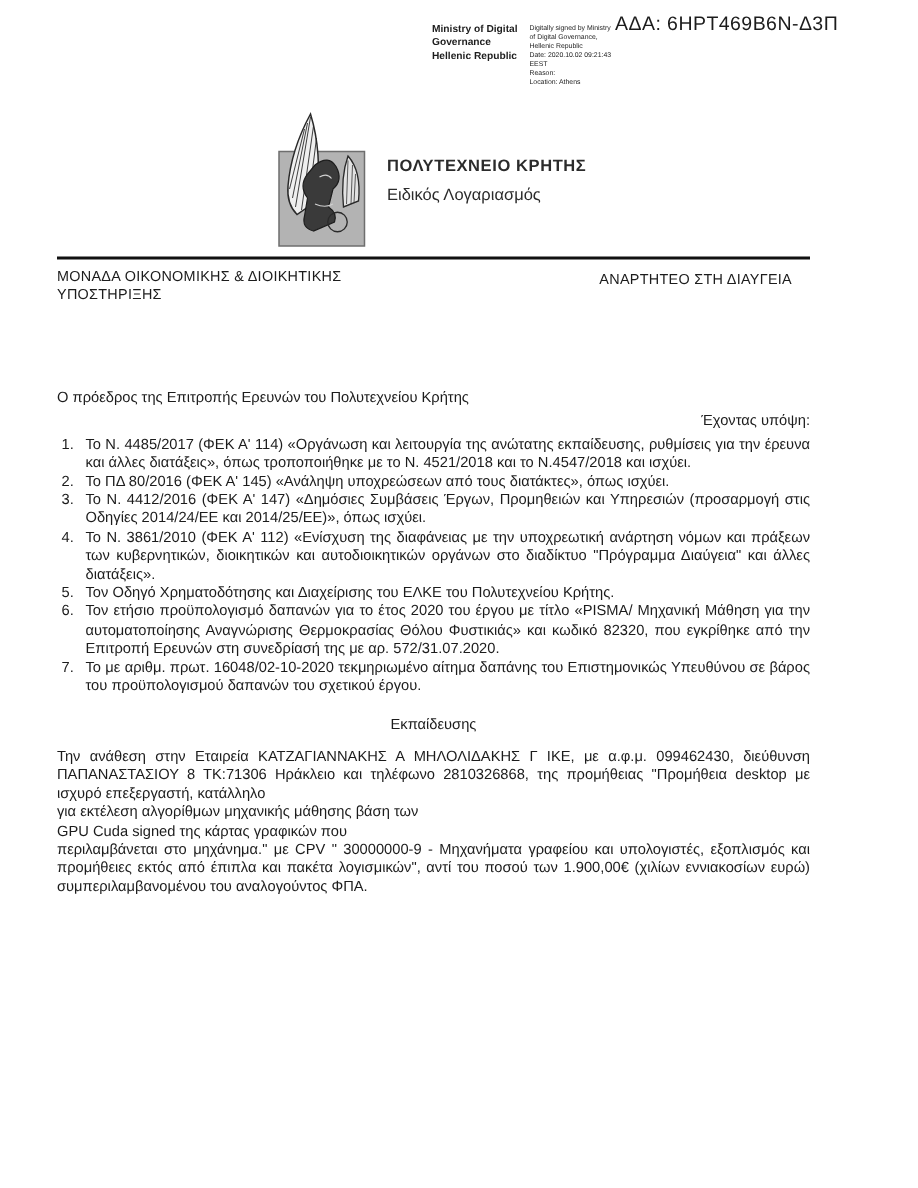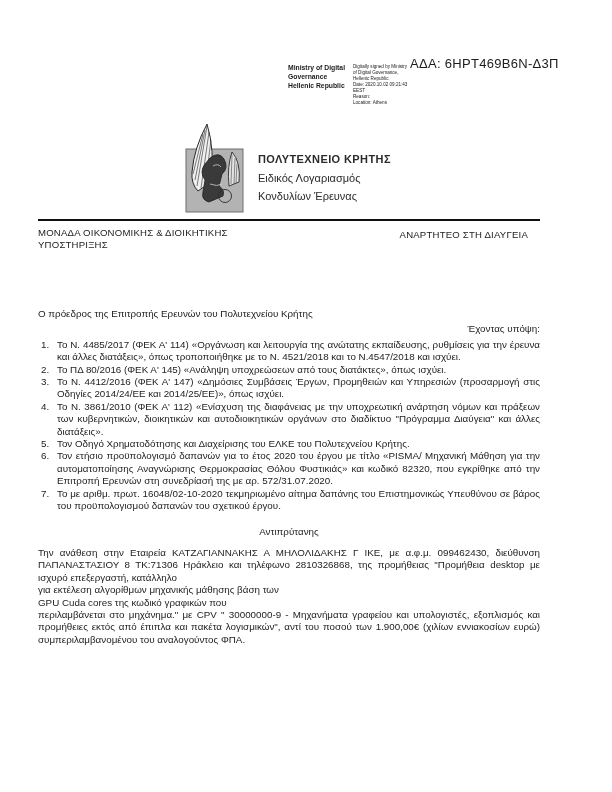--- a/index.html
+++ b/index.html
@@ -1,18 +1,18 @@
 <!DOCTYPE html>
 <html><head>
 <meta charset="utf-8">
 <style>
   html,body { margin:0; padding:0; background:#ffffff; }
   .page {
     position:relative; width:612px; height:612px; background:#ffffff;
-    font-family:"Liberation Sans", sans-serif; color:#1c1c1c; overflow:hidden;margin-top:48px;
+    font-family:"Liberation Sans", sans-serif; color:#1c1c1c; overflow:hidden;
   }
   
   .ada { position:absolute; left:410px; top:8px; font-size:13px; letter-spacing:0.3px; white-space:nowrap; }
   .ministry { position:absolute; left:288px; top:15px; width:64px; font-size:6.8px; font-weight:bold; line-height:1.35; }
   .sigdetails { position:absolute; left:353px; top:16px; width:78px; font-size:4.6px; line-height:1.3; color:#222; }
   
   .emblem { position:absolute; left:180px; top:74px; width:70px; height:95px; }
   .logotext { position:absolute; left:258px; top:102px; font-size:11px; line-height:18.5px; color:#2b2b2b; }
   .logotext .l1 { font-weight:bold; letter-spacing:0.4px; }
   
@@ -66,21 +66,20 @@
     <path d="M52,33 L51,62 M55,36 L54,62 M57,42 L56,61" stroke="#2a2a2a" stroke-width="0.5" fill="none"></path>
 
     <path d="M30,36 q9,-7 14,1 q5,9 -2,15 l-3,12 q6,4 4,10 l-14,6 q-8,-2 -6,-10 l2,-12 q-6,-8 0,-16 z" fill="#3a3a3a" stroke="#1d1d1d" stroke-width="0.8"></path>
     <path d="M33,44 q5,-3 8,1" stroke="#cfcfcf" stroke-width="0.8" fill="none"></path>
     <path d="M30,62 q7,3 12,0" stroke="#cfcfcf" stroke-width="0.8" fill="none"></path>
     <circle cx="45" cy="74" r="6.5" fill="none" stroke="#2a2a2a" stroke-width="0.9"></circle>
   </svg>
   <div class="logotext">
     <div class="l1">ΠΟΛΥΤΕΧΝΕΙΟ ΚΡΗΤΗΣ</div>
     <div>Ειδικός Λογαριασμός</div>
-    <div>Κονδυλίων Έρευνας</div>
   </div>
 
   <div class="rule"></div>
 
   <div class="unit">
     <div>ΜΟΝΑΔΑ ΟΙΚΟΝΟΜΙΚΗΣ &amp; ΔΙΟΙΚΗΤΙΚΗΣ</div>
     <div>ΥΠΟΣΤΗΡΙΞΗΣ</div>
   </div>
   <div class="diavgeia">ΑΝΑΡΤΗΤΕΟ ΣΤΗ ΔΙΑΥΓΕΙΑ</div>
 
@@ -110,25 +109,25 @@
     </div>
     <div class="item">
       <span class="num">6.</span>
       <span class="itext">Τον ετήσιο προϋπολογισμό δαπανών για το έτος 2020 του έργου με τίτλο «PISMA/ Μηχανική Μάθηση για την αυτοματοποίησης Αναγνώρισης Θερμοκρασίας  Θόλου Φυστικιάς» και κωδικό 82320, που εγκρίθηκε από την Επιτροπή Ερευνών στη συνεδρίασή της με αρ. 572/31.07.2020.</span>
     </div>
     <div class="item">
       <span class="num">7.</span>
       <span class="itext">Το με αριθμ. πρωτ. 16048/02-10-2020 τεκμηριωμένο αίτημα δαπάνης του Επιστημονικώς Υπευθύνου σε βάρος του προϋπολογισμού δαπανών του σχετικού έργου.</span>
     </div>
 
-    <p class="decision-heading">Αντιπρύτανης</p>
+    <p class="decision-heading">Εκπαίδευσης</p>
 
     <p class="dseg">Την ανάθεση στην Εταιρεία ΚΑΤΖΑΓΙΑΝΝΑΚΗΣ Α ΜΗΛΟΛΙΔΑΚΗΣ Γ ΙΚΕ, με α.φ.μ. 099462430, διεύθυνση ΠΑΠΑΝΑΣΤΑΣΙΟΥ 8 ΤΚ:71306 Ηράκλειο και τηλέφωνο 2810326868, της προμήθειας "Προμήθεια desktop με ισχυρό επεξεργαστή, κατάλληλο</p>
     <p class="dseg">για εκτέλεση αλγορίθμων μηχανικής μάθησης βάση των</p>
-    <p class="dseg">GPU Cuda cores της κωδικό γραφικών που</p>
+    <p class="dseg">GPU Cuda signed της κάρτας γραφικών που</p>
     <p class="dseg">περιλαμβάνεται στο μηχάνημα."  με CPV " 30000000-9 - Μηχανήματα γραφείου και υπολογιστές, εξοπλισμός και προμήθειες εκτός από έπιπλα και πακέτα λογισμικών", αντί του ποσού των 1.900,00€ (χιλίων εννιακοσίων ευρώ) συμπεριλαμβανομένου του αναλογούντος ΦΠΑ.</p>
   </div>
 
   <div class="sig-title">Ο Πρόεδρος της Επιτροπής Ερευνών και Διαχείρισης</div>
   <div class="sig-block">
     <div>Καθηγητής Μιχαήλ Ζερβάκης</div>
   </div>
 
 </div>
 

